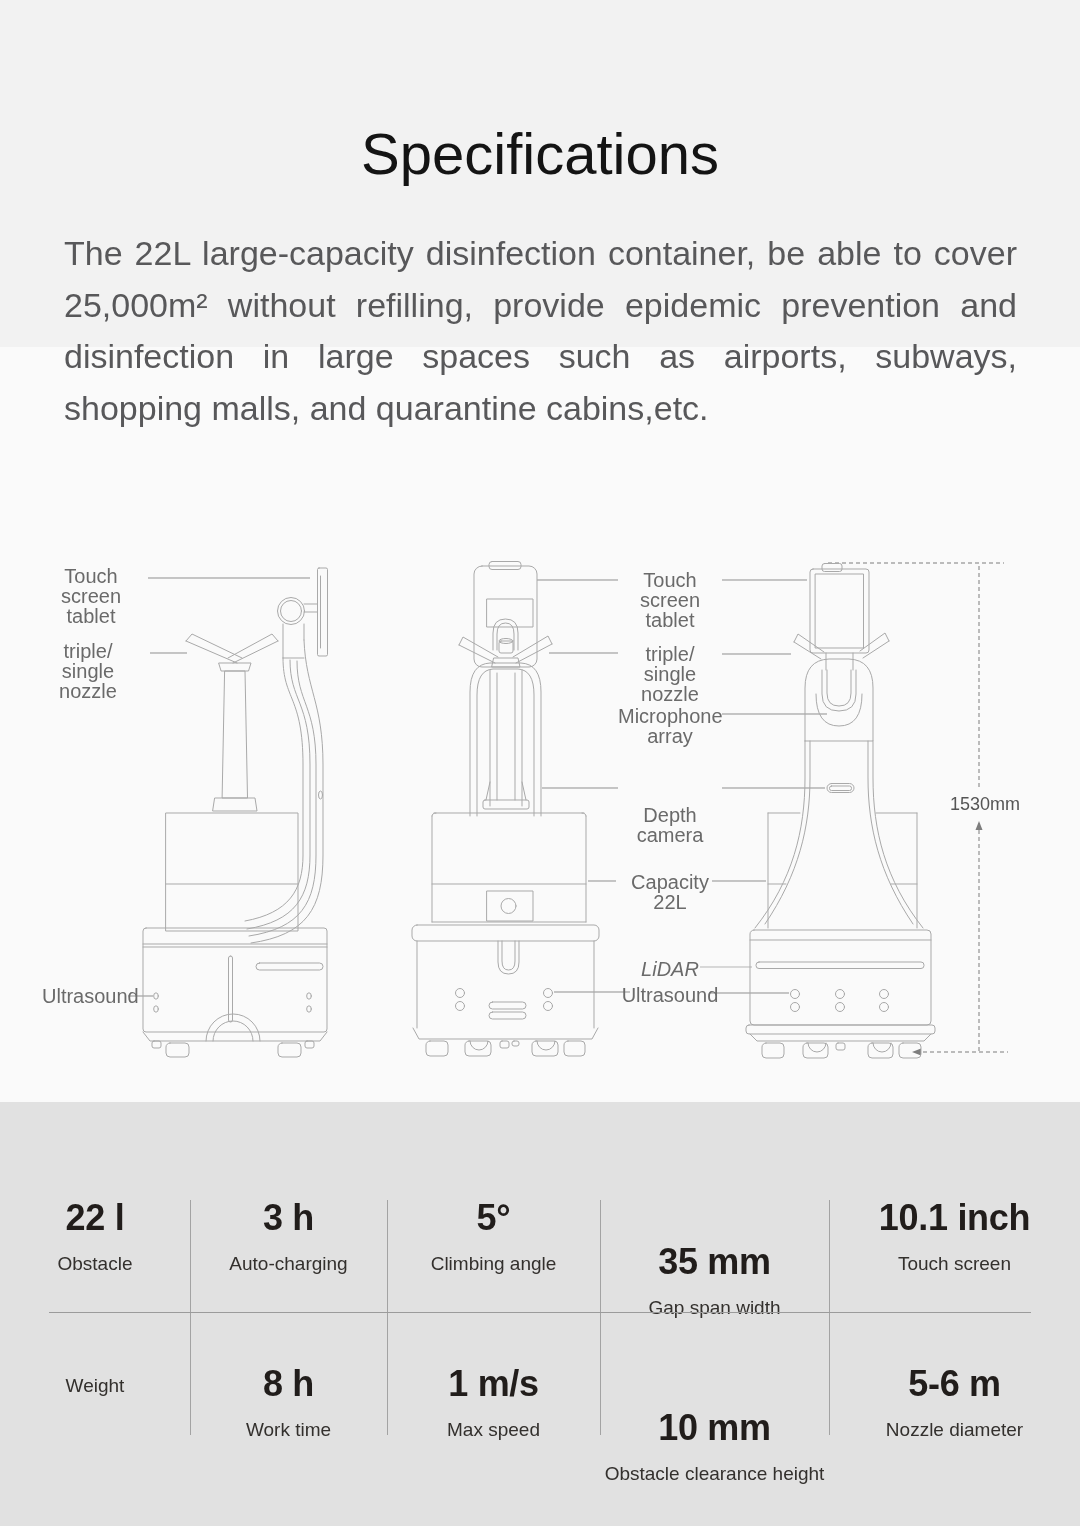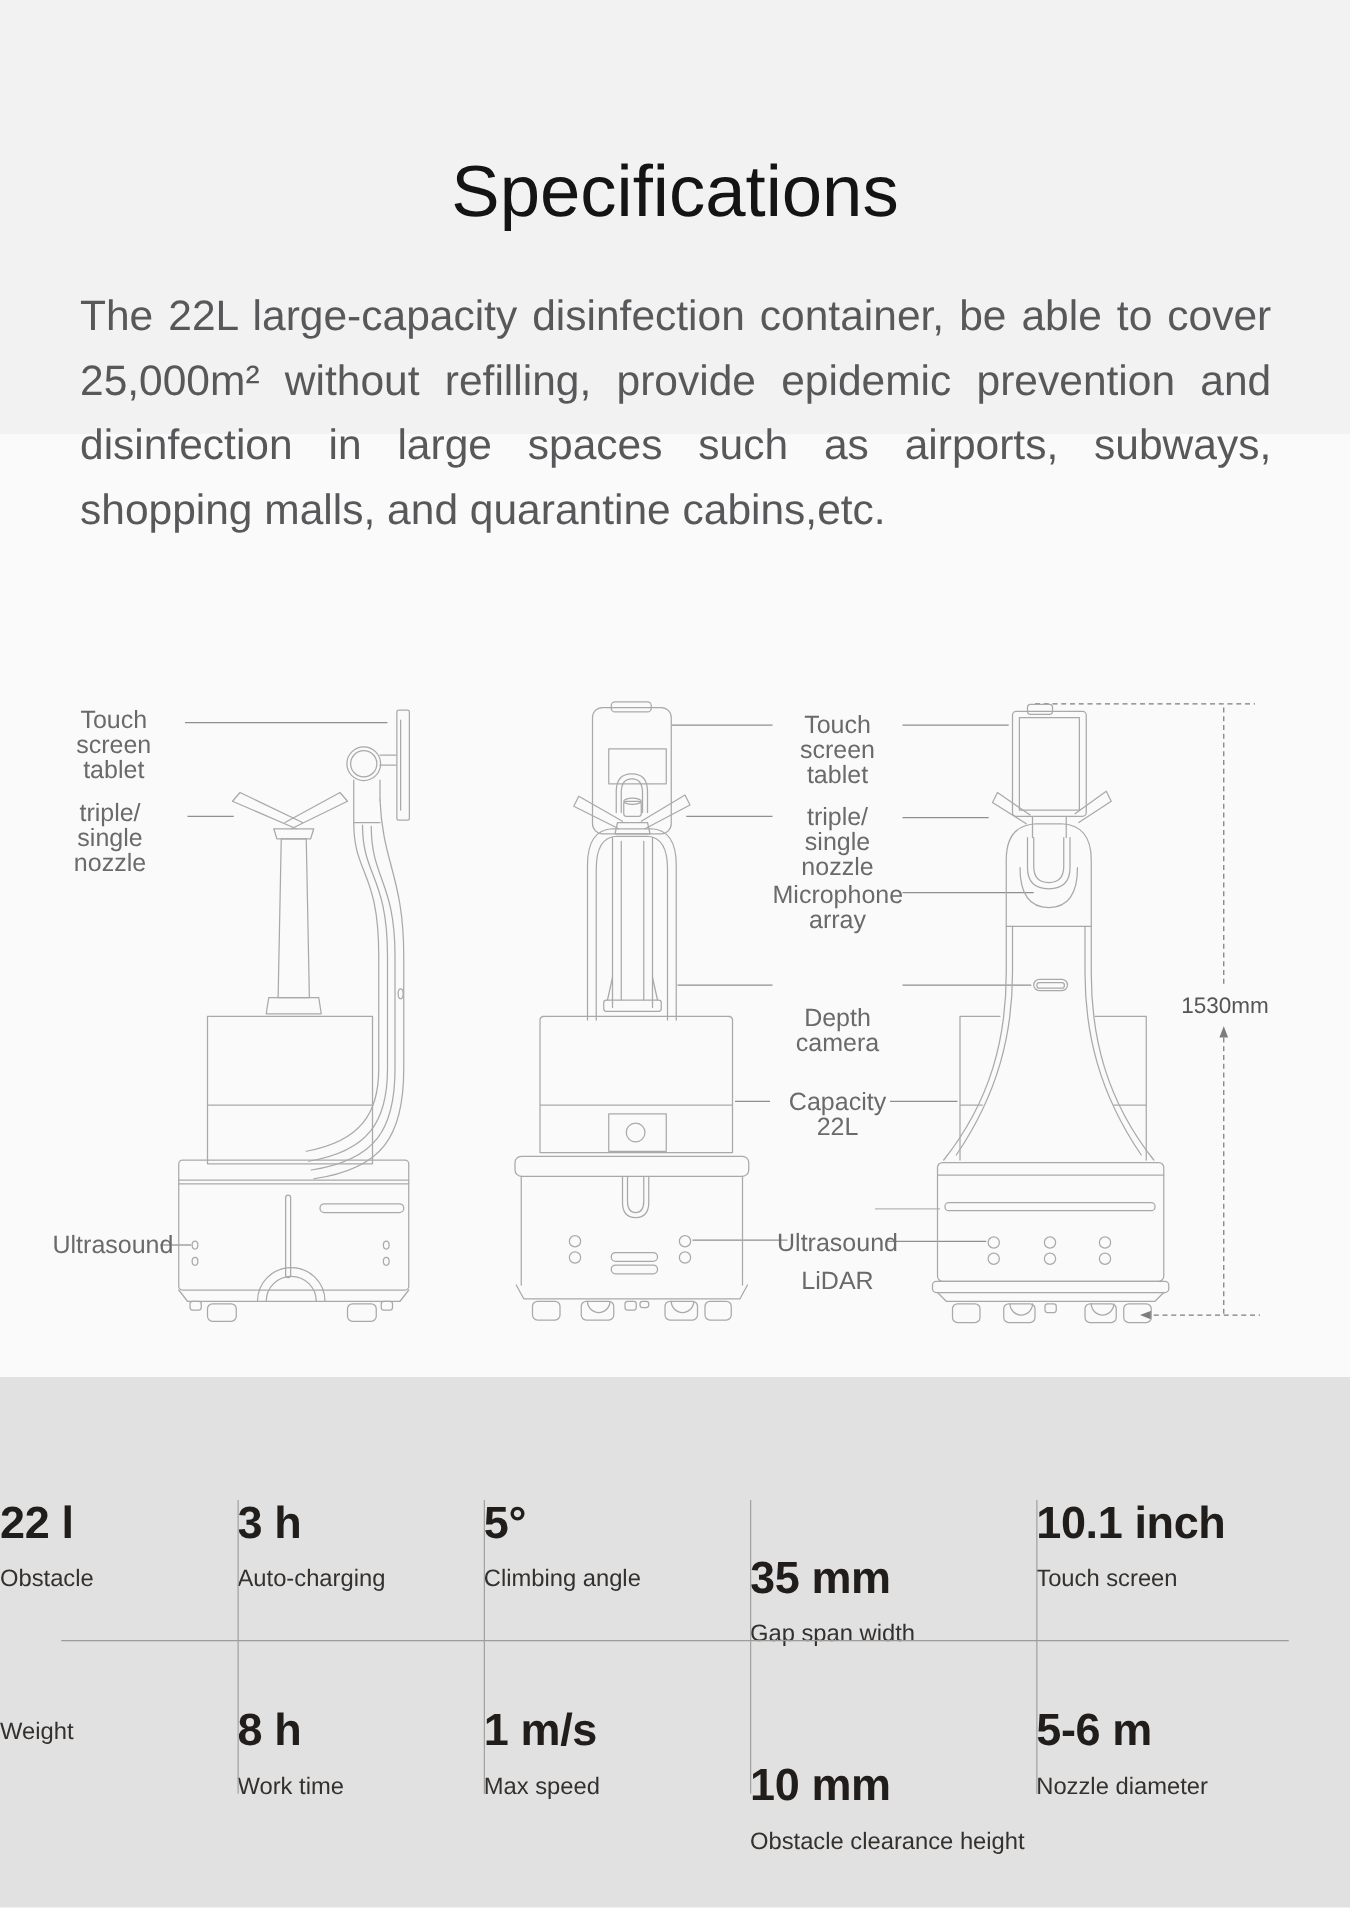--- a/index.html
+++ b/index.html
@@ -28,28 +28,28 @@
   }
   .callout span { display:block; }
   .lbl-touch-left   { left:36px;  top:566px; width:110px; }
   .lbl-nozzle-left  { left:33px;  top:641px; width:110px; }
   .lbl-ultra-left   { left:42px;  top:986px; width:84px;  }
   .lbl-touch-mid    { left:618px; top:570px; width:104px; }
   .lbl-nozzle-mid   { left:618px; top:644px; width:104px; }
   .lbl-mic-mid      { left:618px; top:706px; width:104px; }
   .lbl-depth-mid    { left:618px; top:781px; width:104px;margin-top:24px; }
   .lbl-capacity-mid { left:618px; top:872px; width:104px; }
-  .lbl-lidar-mid    { left:618px; top:1015px; width:104px; }
+  .lbl-lidar-mid    { left:618px; top:959px; width:104px;font-style:italic; }
   .lbl-ultra-mid    { left:618px; top:985px; width:104px; }
   .lbl-dimension {
     position:absolute; left:940px; top:794px; width:80px;
-    font-size:18px; line-height:20px; color:#555; text-align:center;
+    font-size:18px; line-height:20px; color:#555; text-align:right;
   }
   
-  .cell { position:absolute; text-align:left; }
+  .cell { position:absolute; text-align:center; }
   .cell .value {
     font-size:36px; font-weight:700; line-height:44px;
     color:#211d1b; letter-spacing:-0.3px;
   }
   .cell .label {
     margin-top:13px; font-size:19px; line-height:22px; color:#33302d;
   }
   .r1 { top:1196px; }
   .r2 { top:1362px; }
   .c1 { left:0px;    width:190px; }

